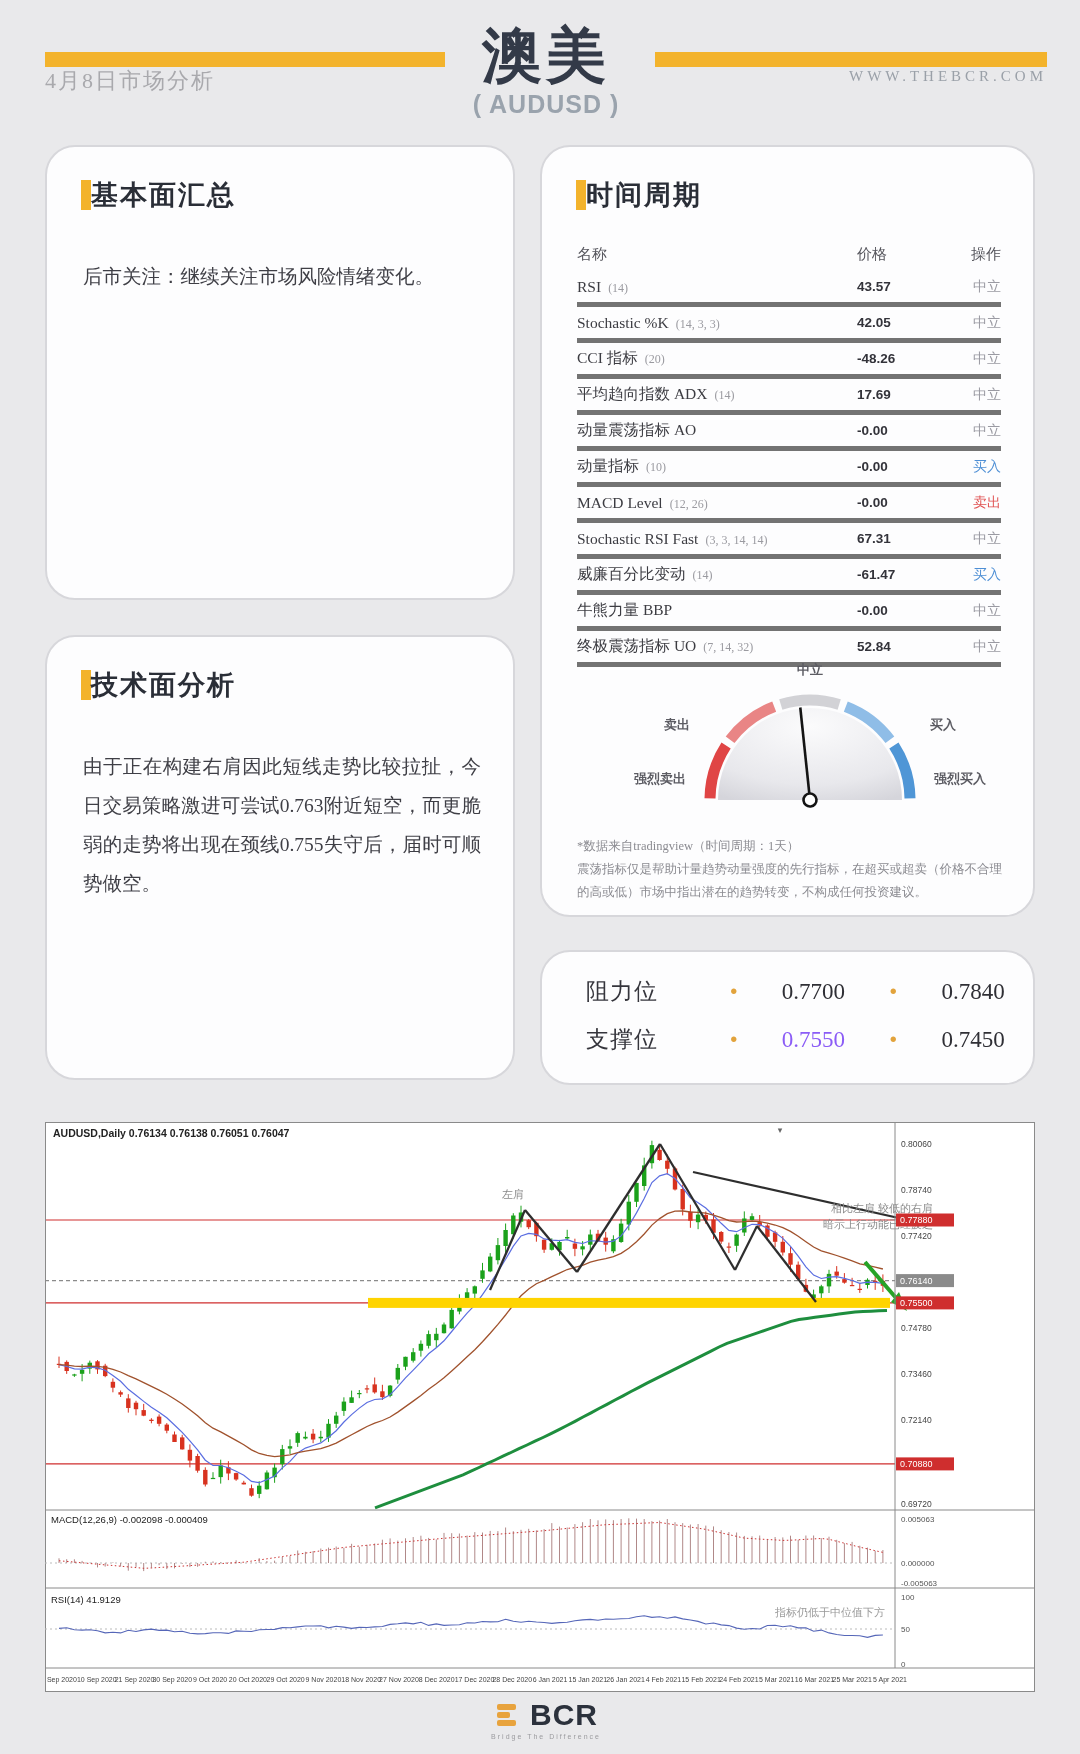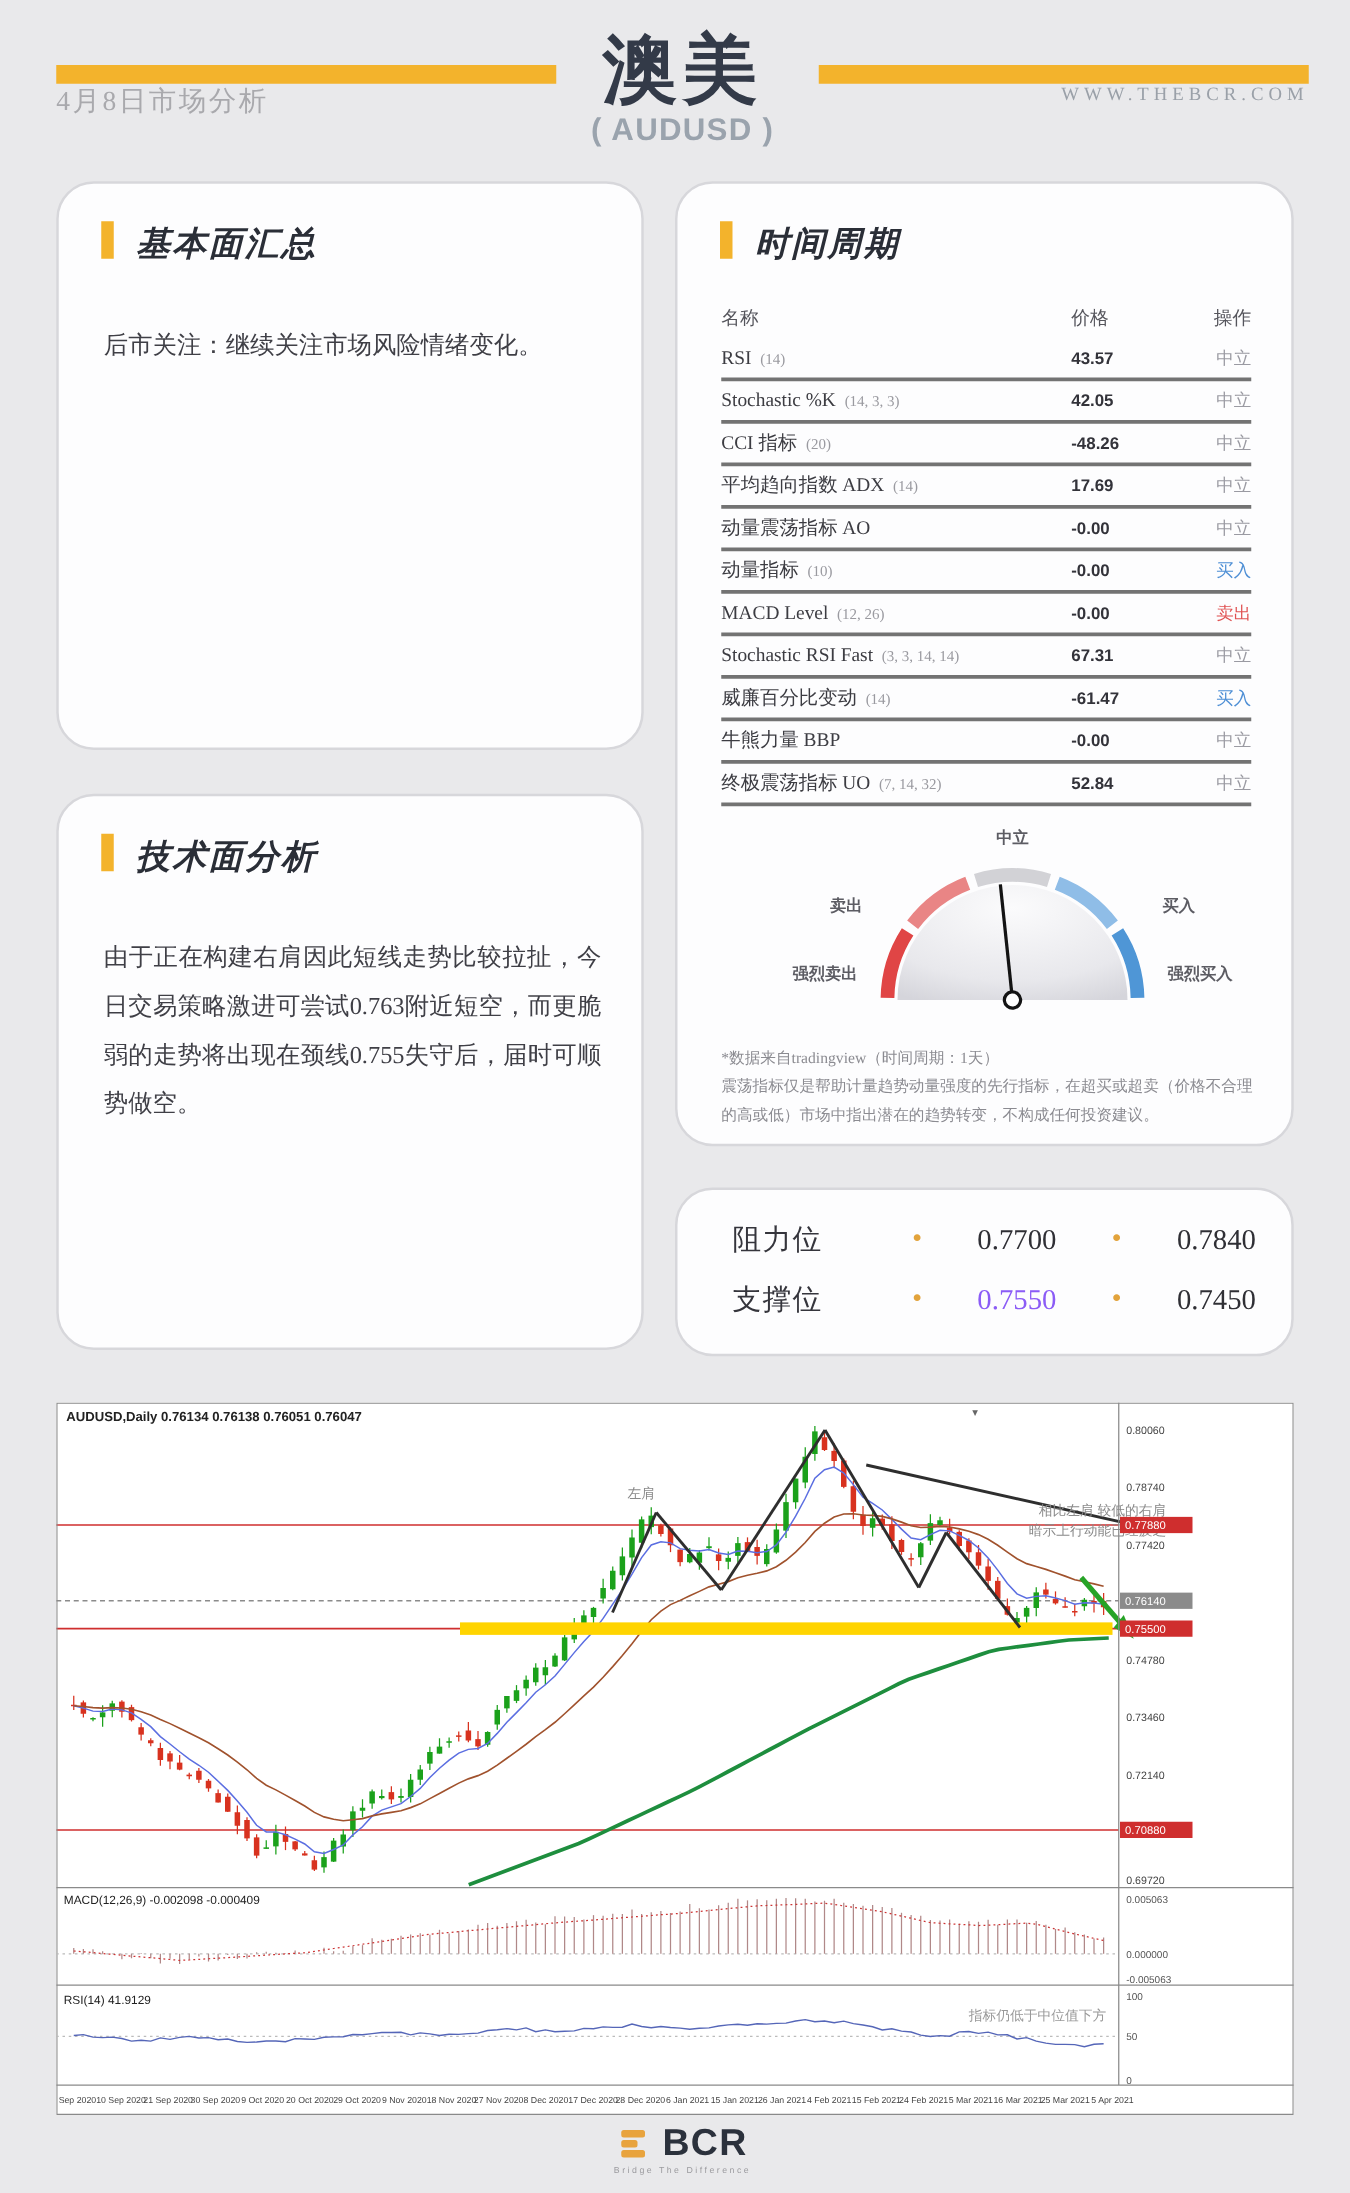--- a/index.html
+++ b/index.html
@@ -16,30 +16,30 @@
   .hdr-title{position:absolute;left:0;top:16px;width:100%;text-align:center;font-size:60px;font-weight:bold;color:#333a48;letter-spacing:4px;}
   .hdr-sub{position:absolute;left:0;top:90px;width:100%;text-align:center;font-size:25px;font-weight:bold;color:#9aa3ad;letter-spacing:1px;}
 
   
   .card{position:absolute;background:#fdfdfe;border:2px solid #d7d7db;border-radius:30px;box-sizing:border-box;}
   #card-fund{left:45px;top:145px;width:470px;height:455px;}
   #card-tech{left:45px;top:635px;width:470px;height:445px;}
   #card-osc{left:540px;top:145px;width:495px;height:772px;}
   #card-levels{left:540px;top:950px;width:495px;height:135px;}
 
-  .card-title{display:flex;align-items:flex-start;gap:18px;margin:30px 0 0 34px;font-style:italic;}
+  .card-title{display:flex;align-items:center;gap:0;margin:30px 0 0 34px;}
   .title-bar{width:10px;height:30px;background:#f3b32c;}
   .title-text{font-size:27px;font-weight:bold;color:#2a2e37;letter-spacing:2px;}
 
   .card-body{margin:44px 32px 0 36px;font-size:19.5px;line-height:2.0;color:#3f3f46;text-align:justify;}
   .card-body p{margin:0 0 38px 0;}
 
   
   .osc-table{position:absolute;left:35px;right:32px;top:90px;}
-  .osc-row{display:flex;align-items:center;height:31px;border-bottom:3px solid #737373;}
+  .osc-row{display:flex;align-items:center;height:31px;border-bottom:5px solid #737373;}
   .osc-row.head{border-bottom:none;color:#555;height:34px;}
   .osc-name{flex:1;font-size:15.5px;color:#3c3c42;font-family:"Liberation Serif",serif;white-space:nowrap;}
   .osc-param{font-size:12px;color:#9a9aa0;margin-left:7px;font-family:"Liberation Serif",serif;}
   .osc-val{width:78px;text-align:left;font-size:13.5px;font-weight:bold;color:#33333a;}
   .osc-act{width:66px;text-align:right;font-size:14px;}
   .act-neutral{color:#9a9aa2;}
   .act-buy{color:#4e8fd5;}
   .act-sell{color:#e05252;}
   .osc-row.head .osc-name,.osc-row.head .osc-val,.osc-row.head .osc-act{font-weight:normal;font-size:15px;color:#55555c;font-family:"Liberation Serif",serif;}
 

